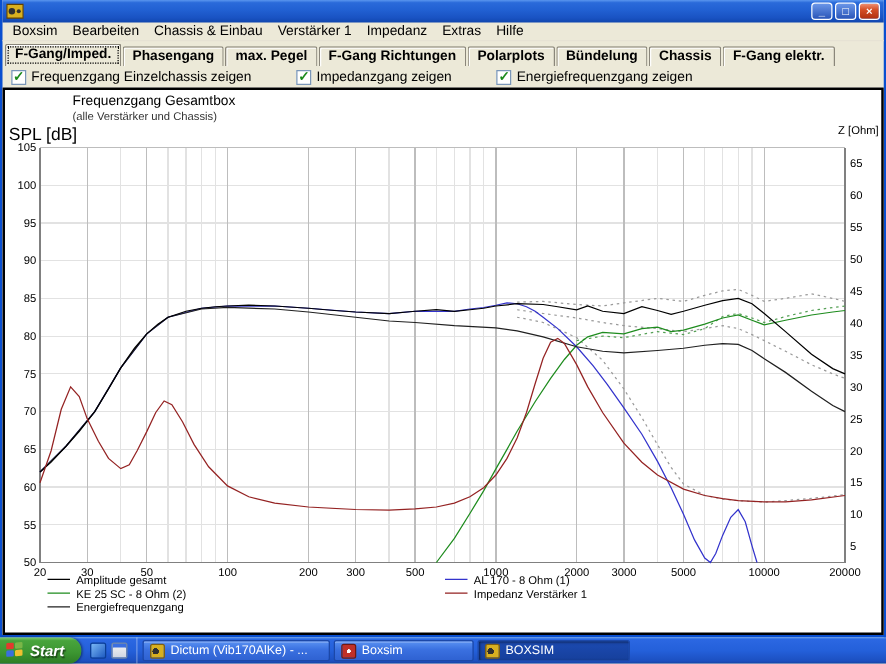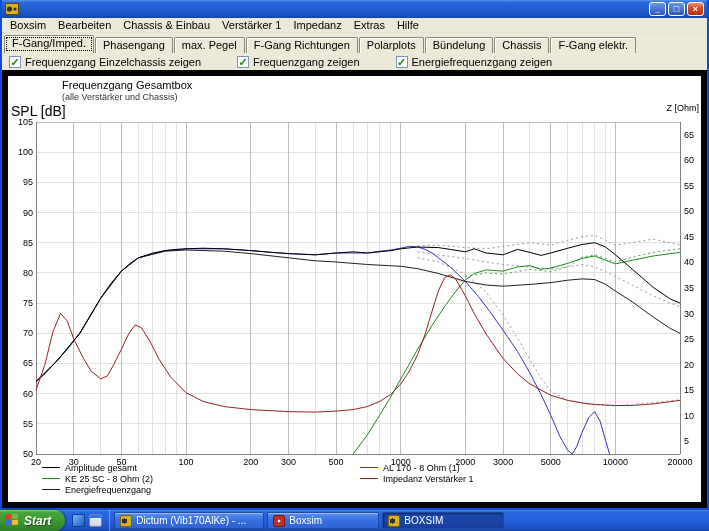--- a/index.html
+++ b/index.html
@@ -8,27 +8,27 @@
   .window{position:absolute;left:0;top:0;width:709px;height:510px;display:flex;flex-direction:column;background:#ece9d8;border-left:2px solid #0a4fd0;border-right:2px solid #0a4fd0;border-bottom:2px solid #0a4fd0;}
   .titlebar{flex:0 0 18px;height:18px;background:linear-gradient(180deg,#5a96ee 0%,#2a6ada 12%,#2160d2 45%,#1952c2 80%,#1046ae 100%);display:flex;align-items:center;padding:0 3px;color:#fff;font-size:11px;font-weight:bold;text-shadow:1px 1px 1px rgba(0,0,0,.55);white-space:nowrap;overflow:hidden;}
   .app-icon{width:14px;height:14px;margin-right:3px;flex:0 0 auto;}
   .title-text{overflow:hidden;text-overflow:ellipsis;}
   .tb-buttons{margin-left:auto;display:flex;gap:2px;flex:0 0 auto;}
   .tb-btn{width:17px;height:14px;border:1px solid #fff;border-radius:3px;display:flex;align-items:center;justify-content:center;font-size:9px;font-weight:bold;color:#fff;text-shadow:none;line-height:1;}
   .tb-btn.minb,.tb-btn.maxb{background:linear-gradient(#6a96e8,#2a55b8);}
   .tb-btn.closeb{background:linear-gradient(#ef9072,#d44e26 40%,#b03010);}
   .menubar{flex:0 0 15px;display:flex;align-items:center;padding-left:2px;font-size:11px;color:#000;border-bottom:1px solid #e6e2d4;}
   .menu-item{padding:0 6px;}
-  .tabrow{flex:0 0 19px;display:flex;align-items:flex-end;padding:2px 12px 0 2px;}
+  .tabrow{flex:0 0 19px;display:flex;align-items:flex-end;padding:2px 12px 0 2px;font-weight:bold;}
   .tab{height:16px;padding:1px 7px 0;font-size:11px;background:#ece9d8;border:1px solid #8a867a;border-bottom:none;border-radius:2px 2px 0 0;margin-right:1px;box-shadow:inset 1px 1px 0 #fdfdfd;white-space:nowrap;}
   .tab.active{height:18px;outline:1px dotted #000;outline-offset:-3px;}
   .checkrow{flex:0 0 17px;display:flex;align-items:center;gap:36px;padding-left:7px;font-size:11px;}
   .cb{display:flex;align-items:center;gap:4px;}
   .cbbox{width:12px;height:12px;background:#fff;border:1px solid #7a96b8;display:flex;align-items:center;justify-content:center;font-size:11px;line-height:10px;color:#1c8a1c;font-weight:bold;}
-  .panel{flex:1 1 auto;background:#fff;border:6px solid #000000;position:relative;overflow:hidden;}
+  .panel{flex:1 1 auto;background:#fff;border:2px solid #000000;position:relative;overflow:hidden;}
   .chart-title{position:absolute;left:54px;top:3px;font-size:11px;color:#000;z-index:2;}
   .chart-subtitle{position:absolute;left:54px;top:16px;font-size:9px;color:#333;z-index:2;}
   .axis-label-left{position:absolute;left:3px;top:27px;font-size:14px;z-index:2;}
   .axis-label-right{position:absolute;right:2px;top:27px;font-size:9px;z-index:2;}
   #chart{position:absolute;left:0;top:0;font-family:"Liberation Sans",sans-serif;}
   .legend{position:absolute;top:386px;left:0;right:0;height:36px;z-index:2;font-size:9px;color:#000;}
   .legend-col{position:absolute;top:0;}
   .legend-row{display:flex;align-items:center;height:11px;gap:5px;white-space:nowrap;}
   .swatch{width:18px;height:0;border-top:1px solid #000;flex:0 0 auto;}
   .statusbar{flex:0 0 14px;background:#ece9d8;border-top:1px solid #aca899;font-size:10px;display:flex;align-items:center;padding-left:5px;color:#000;}
@@ -91,21 +91,21 @@
       <span class="tab">Chassis</span>
       <span class="tab">F-Gang elektr.</span>
     </div>
   <div class="checkrow">
       <label class="cb">
         <span class="cbbox">✓</span>
         <span>Frequenzgang Einzelchassis zeigen</span>
       </label>
       <label class="cb">
         <span class="cbbox">✓</span>
-        <span>Frequenzgang zeigen</span>
+        <span>Impedanzgang zeigen</span>
       </label>
       <label class="cb">
         <span class="cbbox">✓</span>
         <span>Energiefrequenzgang zeigen</span>
       </label>
     </div>
 
   <div class="panel">
     <div class="chart-title">Frequenzgang Gesamtbox</div>
     <div class="chart-subtitle">(alle Verstärker und Chassis)</div>

